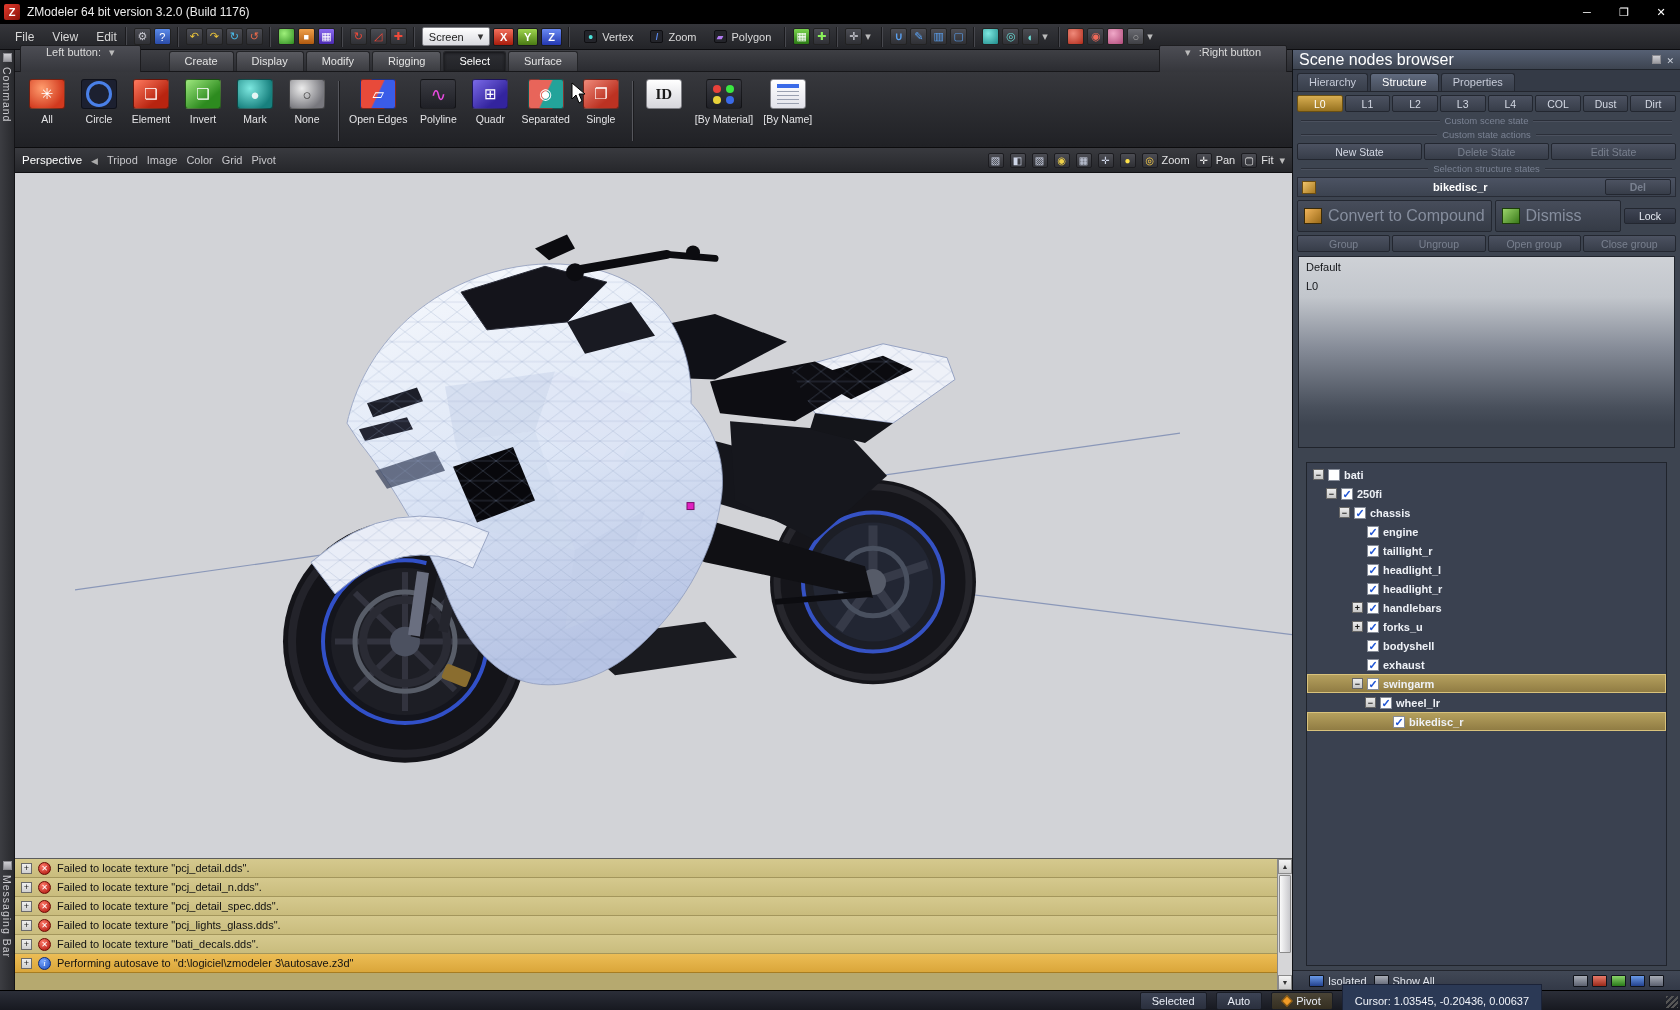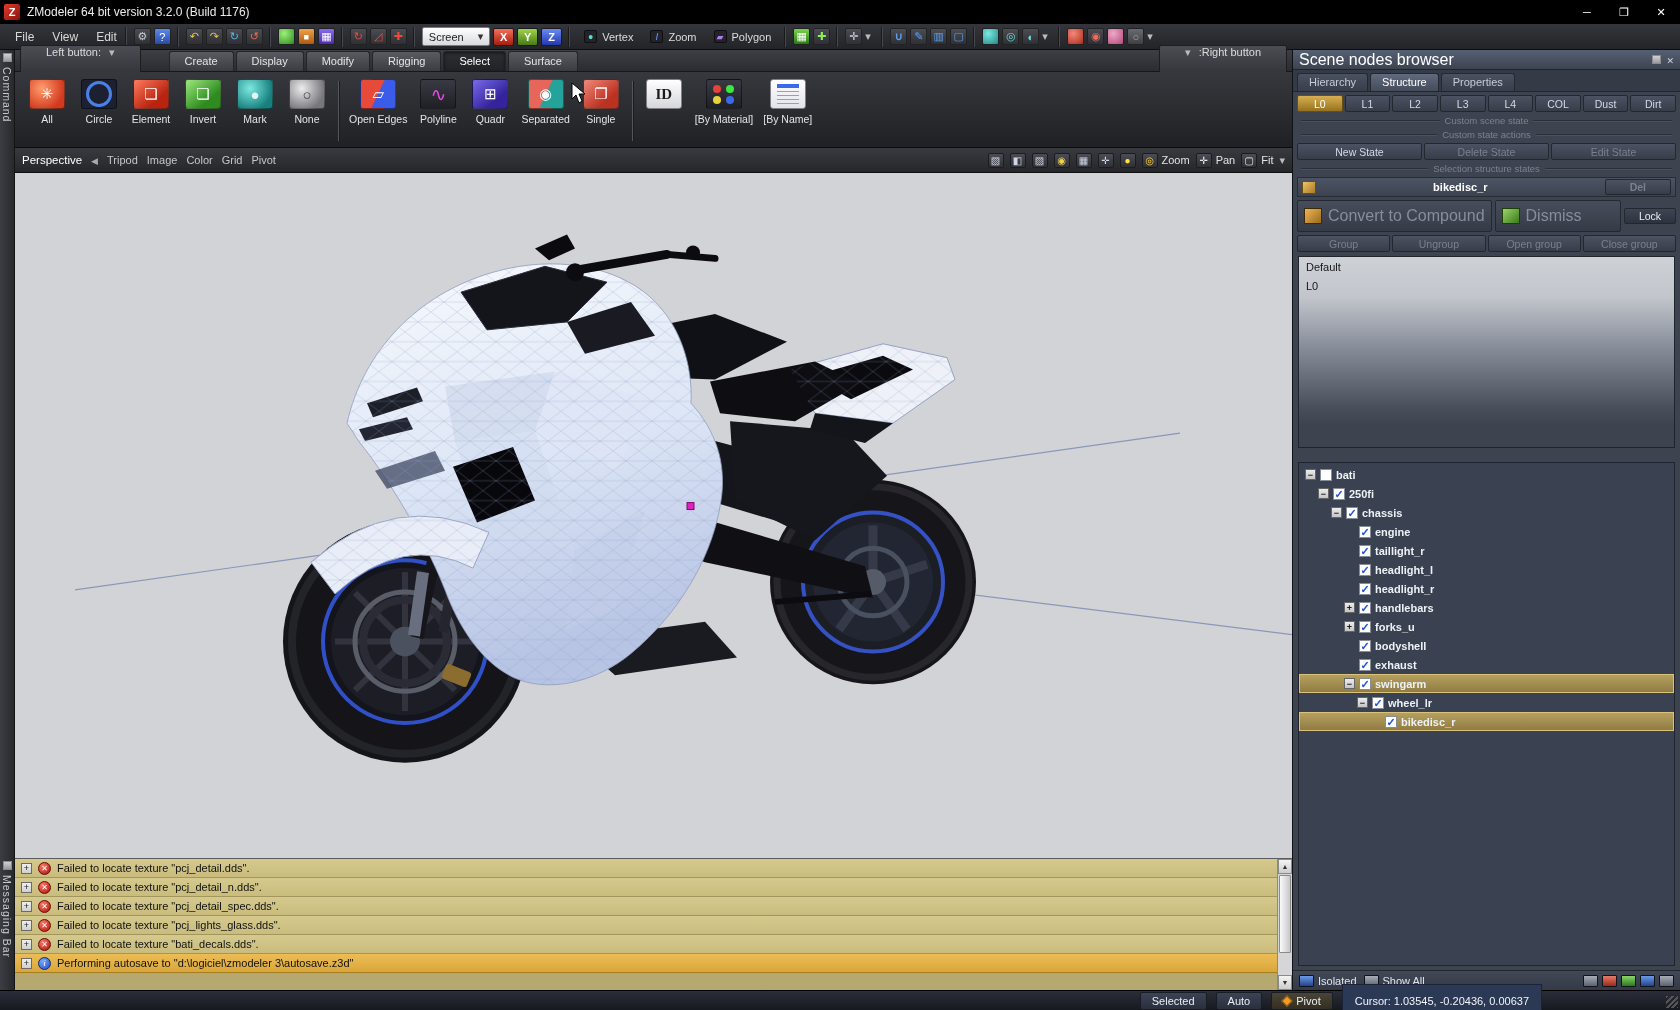--- a/index.html
+++ b/index.html
@@ -164,29 +164,29 @@
   .sp-mini{height:16px;padding:0 24px;background:linear-gradient(#4c5261,#373d49);border:1px solid #232730;border-radius:2px;color:#79808f;display:flex;align-items:center;justify-content:center;font-size:10.5px}
   .sp-mini.lit{color:#e8ecf4;background:linear-gradient(#3f4554,#2d323e)}
   .sp-actions{display:flex;gap:3px;margin:3px 4px 0;flex:none}
   .sp-bigbtn{flex:1;height:32px;display:flex;align-items:center;gap:6px;padding:0 6px;background:linear-gradient(#474d5b,#353b46);border:1px solid #242831;border-radius:2px;color:#868e9e;font-size:16px;white-space:nowrap}
   .cube-ic{width:18px;height:16px;border:1px solid #3a2a08;flex:none}
   .cube-orange{background:linear-gradient(135deg,#f0b45a,#9a6a18)}
   .cube-green{background:linear-gradient(135deg,#9ad46a,#3a7a1a);border-color:#1d4008}
   .sp-sidecol{width:52px;display:flex;flex-direction:column;gap:3px;justify-content:center}
   .sp-states{margin:4px 5px 8px;height:192px;border:1px solid #20242c;background:linear-gradient(#ced1d6 0px,#c2c6cc 40px,#878d99 90px,#49505c 150px,#3d4450 168px);flex:none}
   .state-row{height:19px;display:flex;align-items:center;padding:0 7px;color:#14161a;font-size:11px}
-  .sp-tree{flex:1;margin:6px 5px 4px;background:#3a4150;border:1px solid #20242c;overflow:hidden;padding-top:2px;min-height:0}
+  .sp-tree{flex:1;margin:6px 13px 4px;background:#3a4150;border:1px solid #20242c;overflow:hidden;padding-top:2px;min-height:0}
   .tree-row{height:19px;display:flex;align-items:center;gap:4px;color:#eef1f6;font-weight:bold;font-size:11px}
   .tree-row.hl{background:linear-gradient(#b7a25f,#8e7a42);box-shadow:inset 0 0 0 1px #d8c27c}
   .expander{width:11px;height:11px;background:linear-gradient(#ececec,#c6c6c6);border:1px solid #666;color:#1a1a1a;font-size:9px;line-height:8px;display:flex;align-items:center;justify-content:center;flex:none}
   .exp-minus::before{content:"−"} .exp-plus::before{content:"+"}
   .exp-none{visibility:hidden}
   .checkbox{width:12px;height:12px;background:#fff;border:1px solid #868c98;flex:none;display:flex;align-items:center;justify-content:center;color:#2257d4;font-size:11px;font-weight:bold;line-height:10px}
   .checkbox.checked::before{content:"✓"}
-  .sp-footer{height:20px;display:flex;align-items:center;gap:7px;padding:0 6px;background:linear-gradient(#414856,#333947);border-top:1px solid #23262e;flex:none}
+  .sp-footer{height:20px;display:flex;align-items:center;gap:7px;padding:0 16px;background:linear-gradient(#414856,#333947);border-top:1px solid #23262e;flex:none}
   .footer-btn{display:flex;align-items:center;gap:4px;color:#e0e4ec}
   .mini-display{width:15px;height:12px;border:1px solid #10131a;background:linear-gradient(#6a9ae8,#24428e);border-radius:1px;flex:none}
   .md-gray{background:linear-gradient(#a8acb6,#5c6170)}
   .md-red{background:linear-gradient(#e87a6a,#9a2a1a)}
   .md-green{background:linear-gradient(#8ad46a,#2a7a1a)}
   .footer-icons{margin-left:auto;display:flex;gap:4px}
 
   
   .statusbar{height:20px;background:linear-gradient(#2b2e38,#171920);display:flex;align-items:center;gap:10px;padding:0 8px;border-top:1px solid #000;color:#e8e8e8;flex:none}
   .sb-right{margin-left:auto;display:flex;align-items:center;gap:9px;margin-right:130px}

